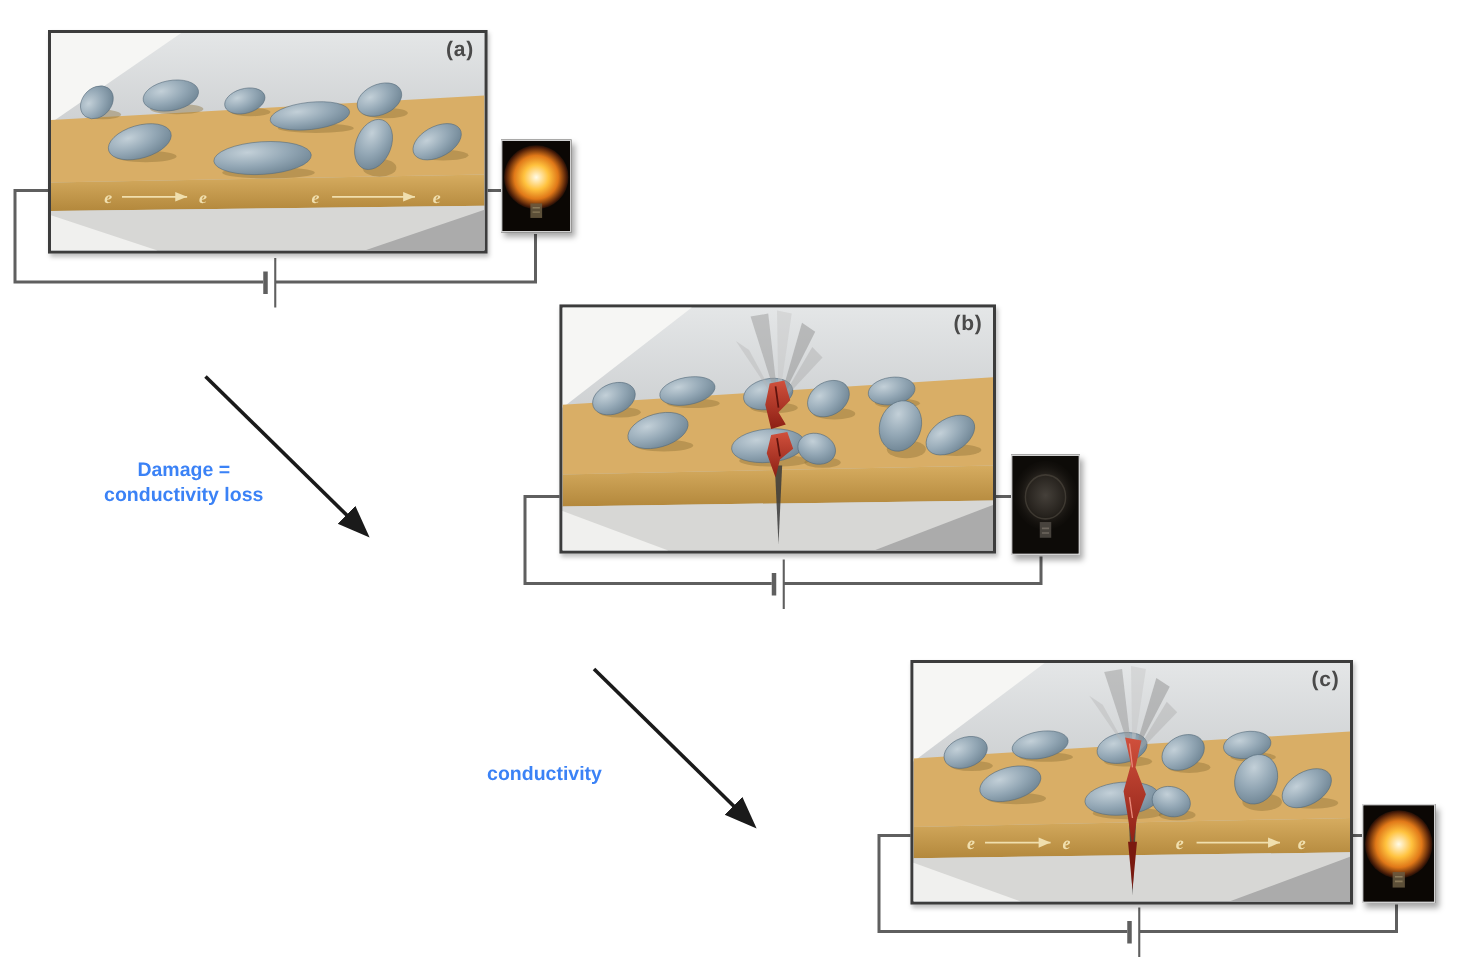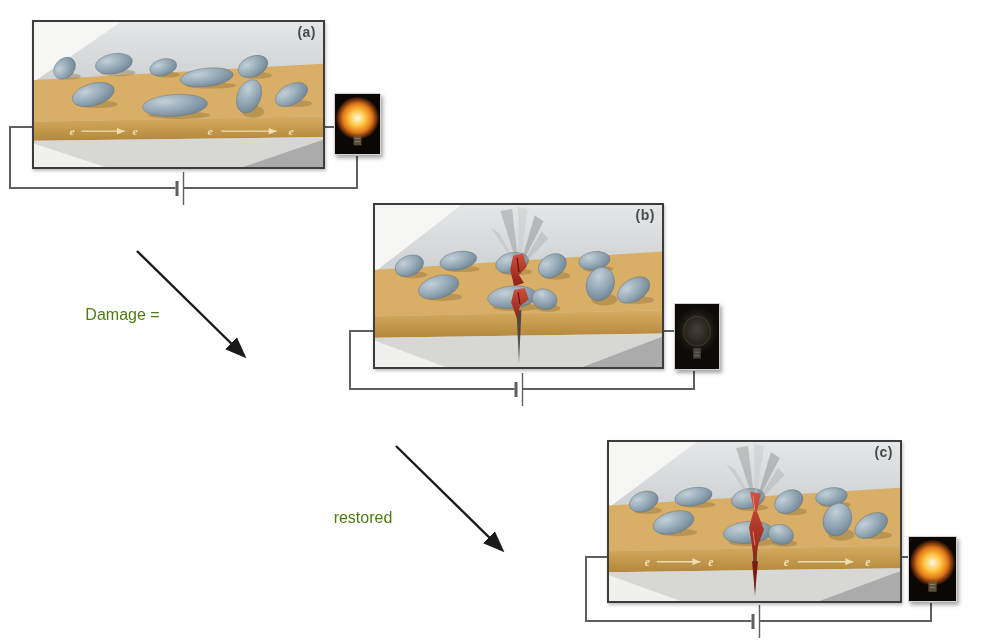--- a/index.html
+++ b/index.html
@@ -18,22 +18,22 @@
   .panel-label{
     position:absolute;top:2px;right:7px;z-index:3;
     font-size:14px;font-weight:bold;color:#4a4a4a;letter-spacing:0.5px;
   }
   .bulb{
     position:absolute;z-index:2;border:1px solid #d2d2d2;background:#0b0805;
     box-shadow:2px 3px 4px rgba(0,0,0,.35);box-sizing:border-box;
   }
   .bulb svg{display:block;width:100%;height:100%;}
   .annotation{
-    position:absolute;z-index:2;text-align:center;color:#4d7c0f;
-    font-size:16px;line-height:1.32;font-weight:400;
+    position:absolute;z-index:2;text-align:center;color:#3b82f6;
+    font-size:13px;line-height:1.32;font-weight:700;
   }
 </style>
 </head>
 <body>
 
 <div id="canvas">
 
   <svg id="wires-svg" viewBox="0 0 984 642">
     <defs>
       <marker id="arrowhead" markerWidth="9" markerHeight="8" refX="7" refY="3.5" orient="auto">
@@ -329,18 +329,19 @@
         <rect x="0" y="0" width="46" height="62" fill="#0b0704"></rect>
         <circle cx="23" cy="25" r="22" fill="url(#bulb-c-g)"></circle>
         <rect x="19" y="43" width="8" height="10" fill="#6b5c42" opacity="0.85"></rect>
         <line x1="20.5" y1="46" x2="25.5" y2="46" stroke="#8a7a5a" stroke-width="1"></line>
         <line x1="20.5" y1="49" x2="25.5" y2="49" stroke="#8a7a5a" stroke-width="1"></line>
       </svg>
     </div>
 
   <div class="annotation" style="left:30px;top:304px;width:185px;">
     <div>Damage =</div>
+    <div>conductivity loss</div>
   </div>
   <div class="annotation" style="left:283px;top:507px;width:160px;">
-    <div>restored</div>
+    <div>conductivity</div>
   </div>
 
 </div>
 
 </body></html>

